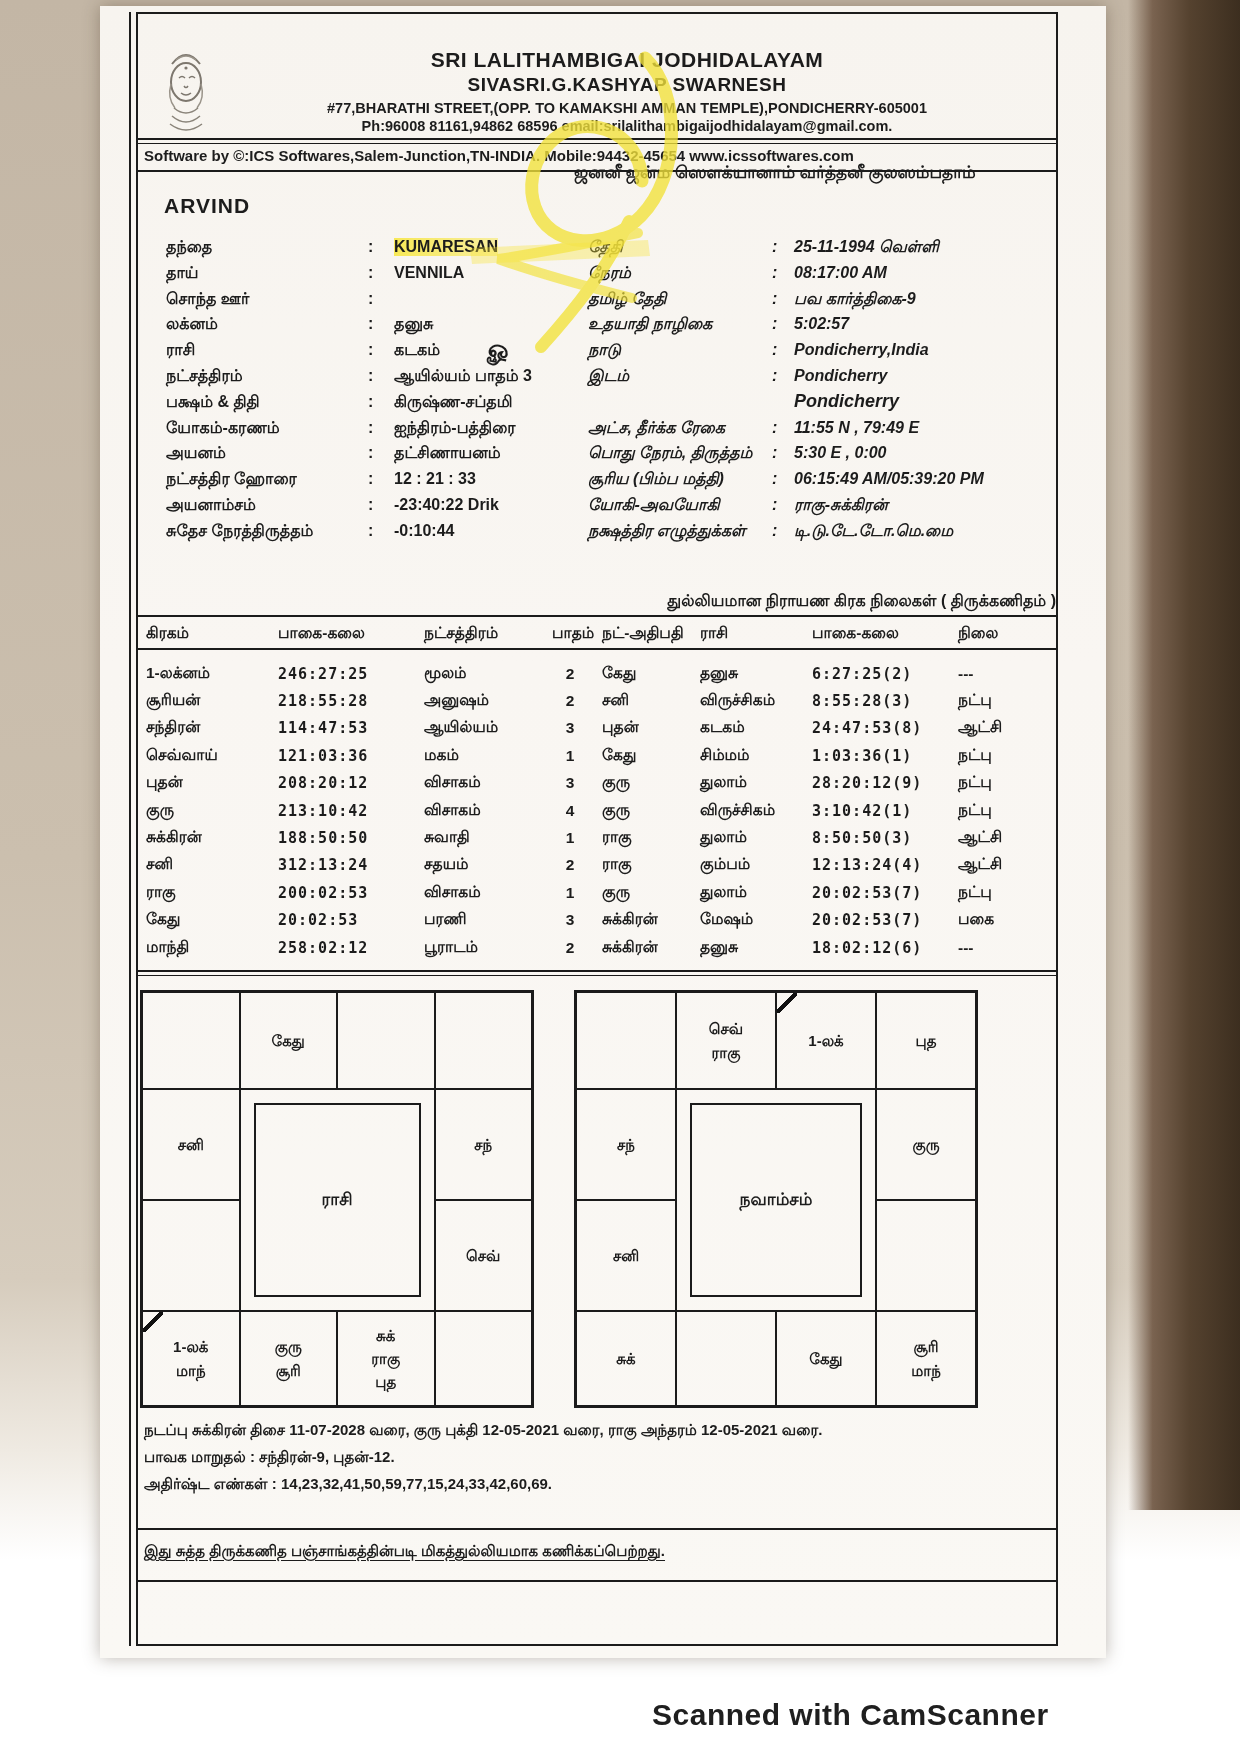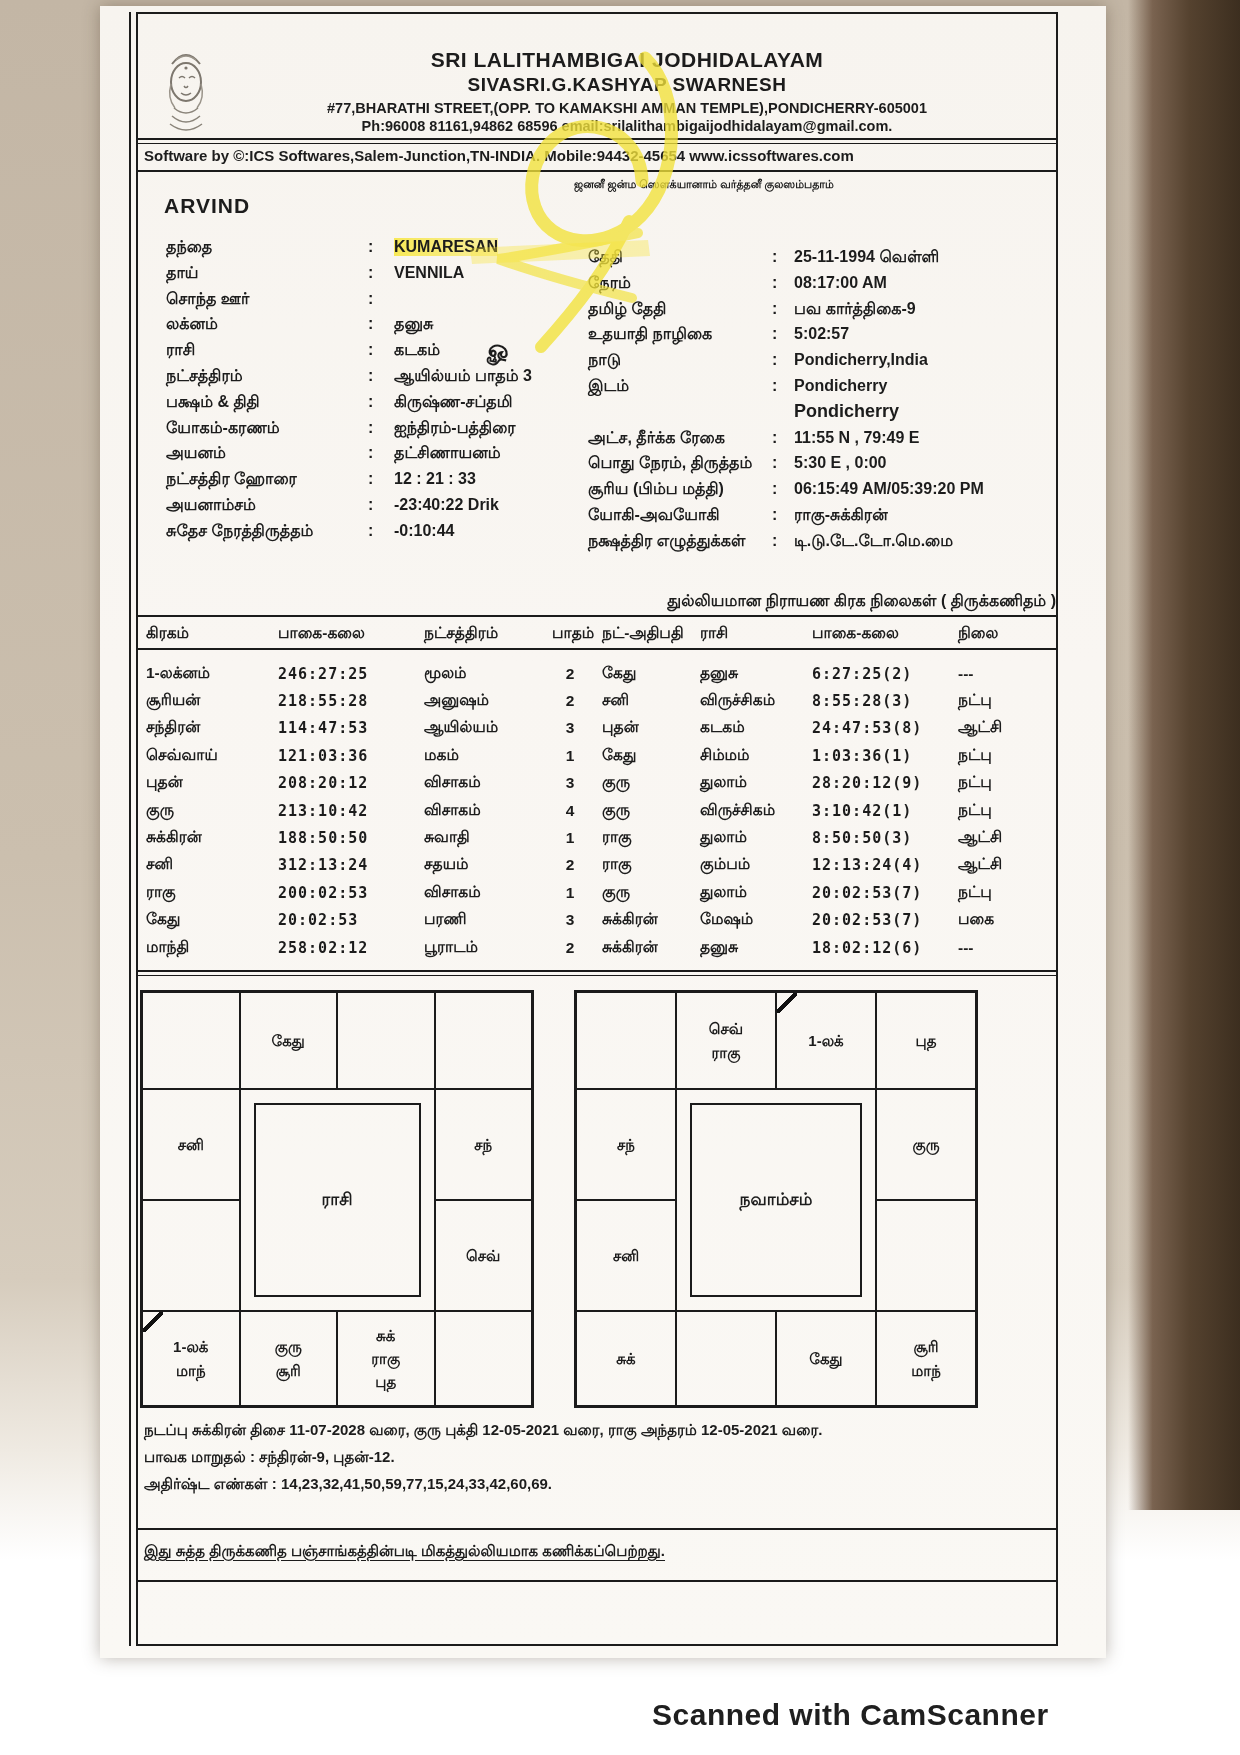--- a/index.html
+++ b/index.html
@@ -24,34 +24,34 @@
   .hrline{position:absolute;left:0;right:0;height:2px;background:#1b1b1b;}
   .hrthin{position:absolute;left:0;right:0;height:1px;background:#1b1b1b;}
   
   .logo{left:16px;top:28px;width:64px;height:94px;}
   .hcenter{left:70px;right:10px;text-align:center;font-weight:bold;}
   .org{top:34px;font-size:21px;letter-spacing:.5px;}
   .astro{top:60px;font-size:19px;letter-spacing:.5px;}
   .addr{top:86px;font-size:14.5px;}
   .cont{top:104px;font-size:14.5px;}
   .software{top:133px;left:6px;font-size:15px;font-weight:bold;}
-  .invocation{left:436px;top:160px;width:476px;font-size:11px;font-weight:bold;line-height:21px;}
+  .invocation{left:436px;top:148px;width:476px;font-size:17px;font-weight:bold;line-height:21px;}
   .native{left:26px;top:180px;font-size:21px;font-weight:bold;letter-spacing:1px;}
   
   .details{left:0;top:222px;right:0;height:320px;}
   .drow{position:relative;height:25.8px;font-size:16px;font-weight:bold;}
   .drow.two-line{height:51.6px;}
   .dlab{position:absolute;left:0;top:2px;white-space:nowrap;}
   .dcol{position:absolute;top:2px;}
   .dval{position:absolute;top:2px;white-space:nowrap;}
   .dval2{position:absolute;top:26px;font-size:18px;white-space:nowrap;}
   .col-left{position:absolute;left:28px;top:0;width:420px;}
   .col-left .dcol{left:202px;}
   .col-left .dval{left:228px;}
-  .col-right{position:absolute;left:450px;top:10px;width:460px;}
+  .col-right{position:absolute;left:450px;top:0;width:460px;font-style:italic;}
   .col-right .dcol{left:184px;}
   .col-right .dval{left:206px;}
   .col-right .dval2{left:206px;}
   .dsym{position:absolute;left:322px;top:-4px;font-size:25px;transform:rotate(10deg);font-weight:bold;}
   .hl{background:linear-gradient(90deg,rgba(247,230,60,.85),rgba(247,230,60,.45));}
   
   .pt-title{top:578px;left:0;right:0;text-align:right;font-size:16px;font-weight:bold;}
   .ptrow{display:grid;grid-template-columns:132px 146px 128px 50px 98px 112px 146px auto;
     align-items:center;height:27.4px;padding-left:8px;}
   .pt-head{position:absolute;top:606px;left:0;right:0;font-size:15.5px;font-weight:bold;}

